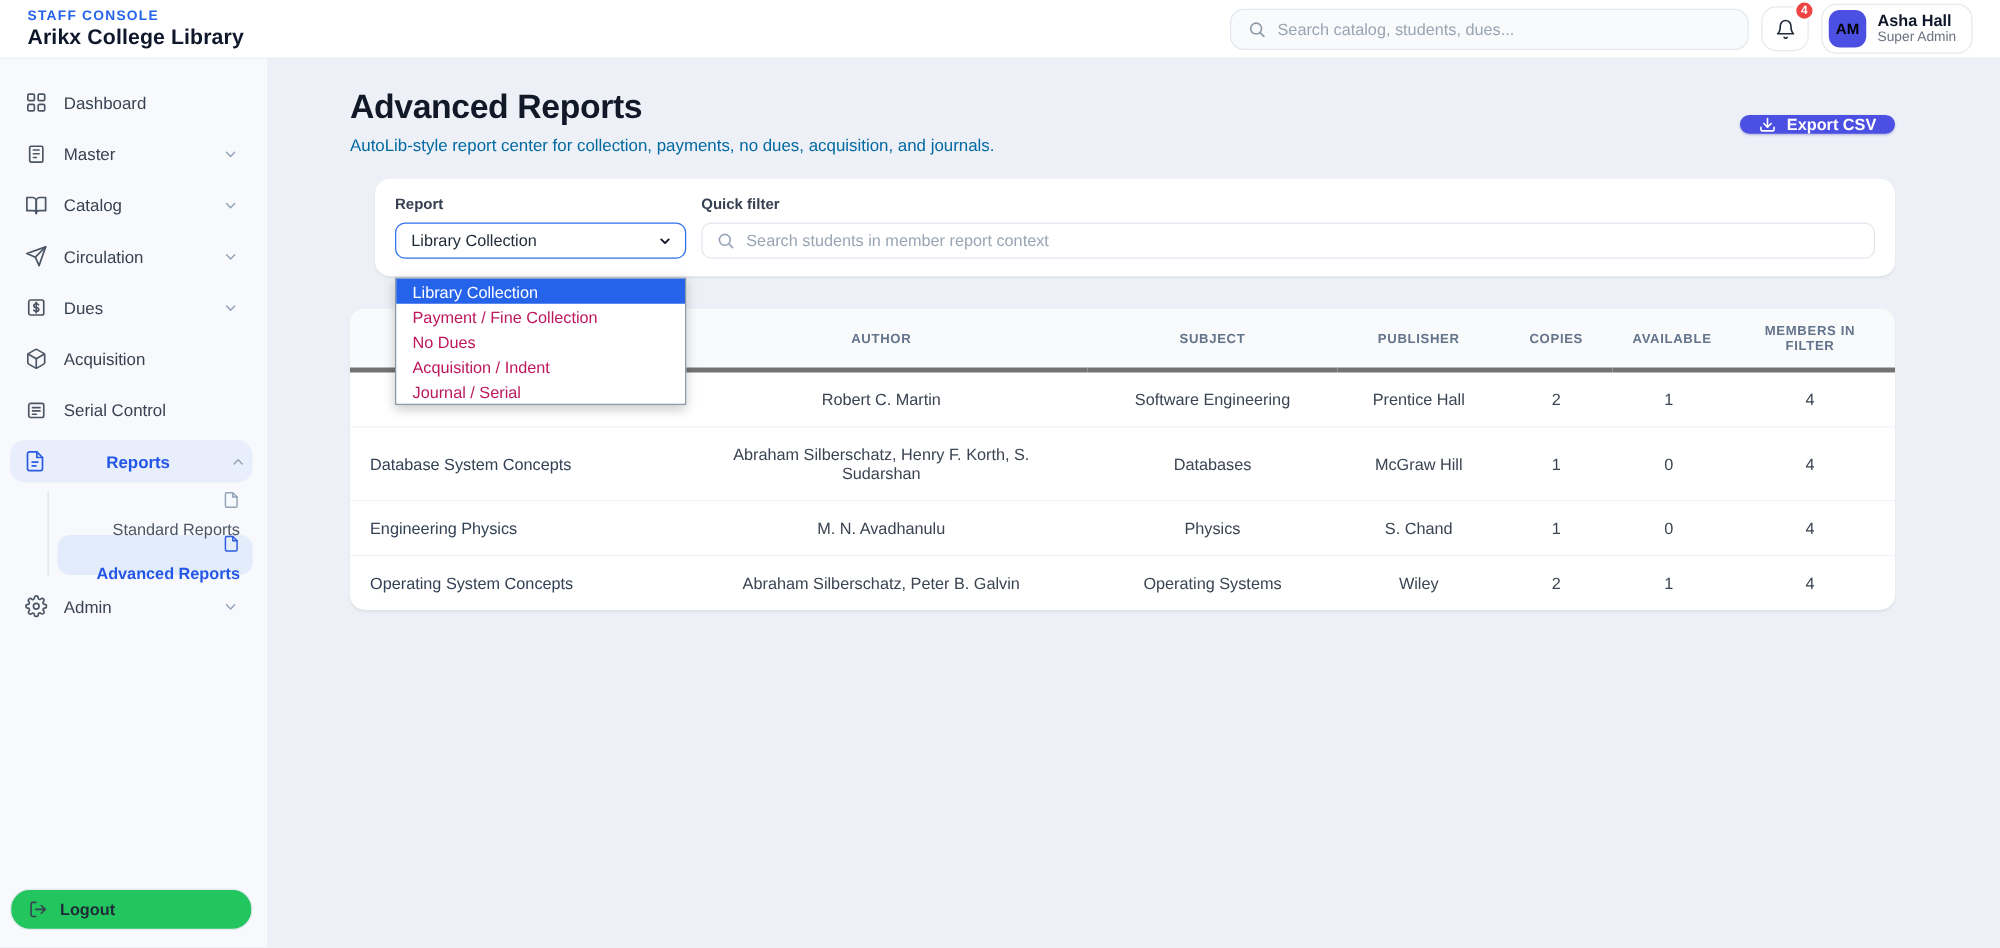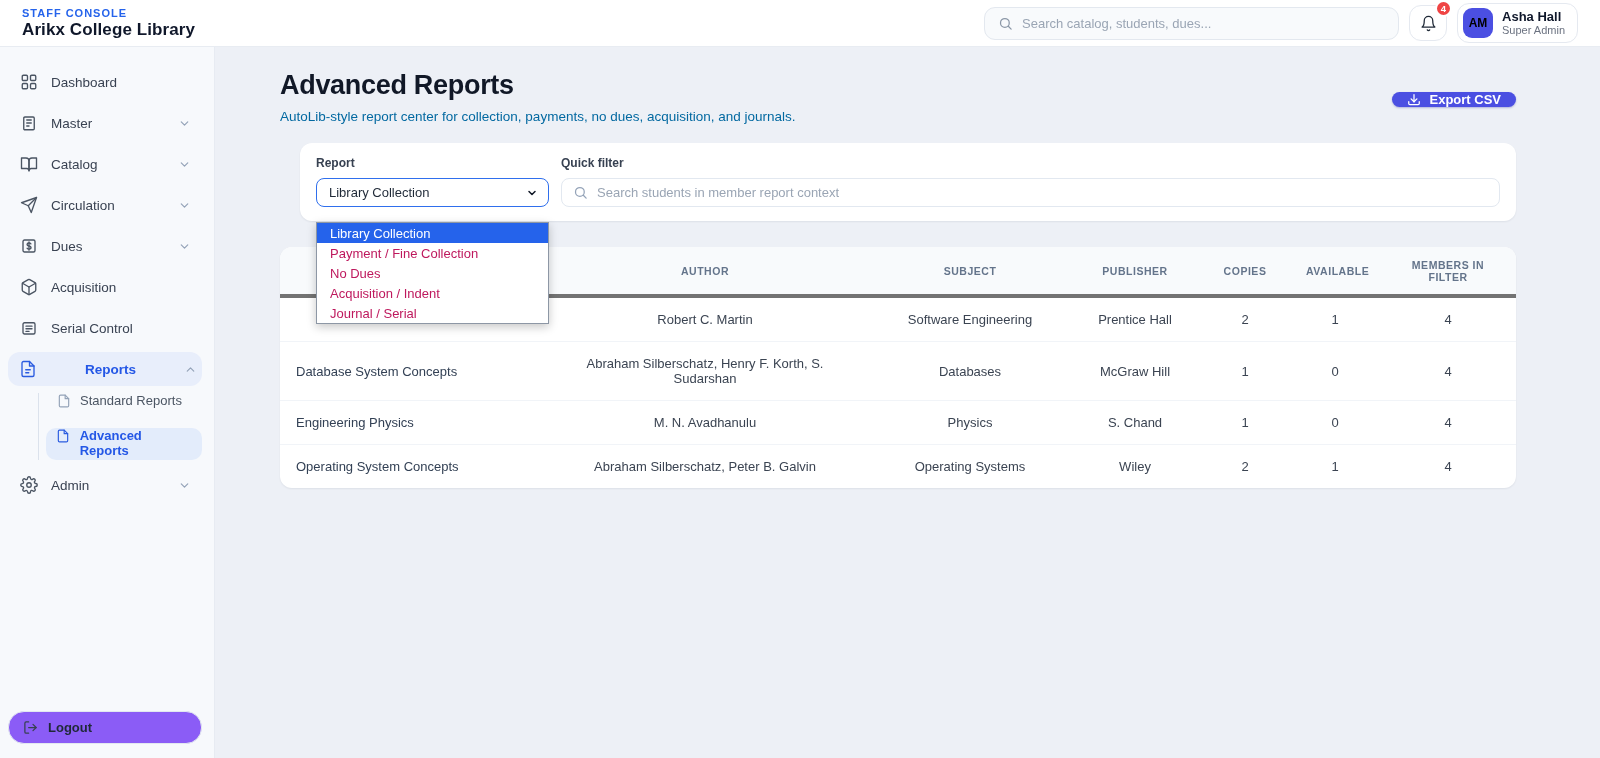--- a/index.html
+++ b/index.html
@@ -27,27 +27,27 @@
   .shell { flex:1; display:flex; min-height:0; }
   .sidebar { width:215px; background:#f7f9fc; border-right:1px solid #e7ebf2; padding:18px 12px 14px 8px; position:relative; flex-shrink:0; }
   .nav-item { height:34px; display:flex; align-items:center; gap:13px; padding:0 11px; border-radius:12px; margin:0 0 7px 0; cursor:pointer; }
   .nav-item .nav-ic { width:19px; height:19px; display:flex; align-items:center; justify-content:center; color:#4b5563; }
   .nav-item .nav-label { font-size:13.5px; color:#394252; font-weight:500; flex:1; }
   .nav-item .chev { color:#94a3b8; display:flex; }
   .nav-item.active { background:#e8eefb;gap:48px; }
   .nav-item.active .nav-label { color:#2457e6; font-weight:700; }
   .nav-item.active .nav-ic { color:#2a5be0; }
   .sub-list { margin:2px 0 8px 30px; border-left:1.5px solid #dbe2ec; padding-left:7px; }
-  .sub-item { height:32px; display:flex; align-items:flex-start; gap:9px; padding:0 10px; border-radius:10px; margin-bottom:3px; cursor:pointer; }
+  .sub-item { height:32px; display:flex; align-items:flex-end; gap:9px; padding:0 10px; border-radius:10px; margin-bottom:3px; cursor:pointer;flex-direction:column; }
   .sub-item .nav-ic { width:15px; height:15px; color:#94a3b8; display:flex; align-items:center; justify-content:center; }
   .sub-item .nav-label { font-size:13px; color:#4b5563; font-weight:500; }
   .sub-item.active { background:#e3ecfb; }
   .sub-item.active .nav-label { color:#2457e6; font-weight:700; }
   .sub-item.active .nav-ic { color:#2a5be0; }
-  .logout-btn { position:absolute; left:8px; right:12px; bottom:14px; height:33px; background:#8b5cf6; border:1px solid #e2e8f0; border-radius:16px; display:flex; align-items:center; gap:10px; padding:0 14px; font-size:13px; font-weight:600; color:#1f2937; cursor:pointer; font-family:inherit; }
+  .logout-btn { position:absolute; left:8px; right:12px; bottom:14px; height:33px; background:#22c55e; border:1px solid #e2e8f0; border-radius:16px; display:flex; align-items:center; gap:10px; padding:0 14px; font-size:13px; font-weight:600; color:#1f2937; cursor:pointer; font-family:inherit; }
   .logout-btn svg { color:#374151; }
 
   
   .main { flex:1; padding:23px 84px 0 65px; position:relative; min-width:0; }
   .page-head { display:flex; justify-content:space-between; align-items:flex-start; margin-bottom:19px; }
   .page-title { font-size:27px; font-weight:700; color:#111827; letter-spacing:-.3px; }
   .page-sub { margin-top:8px; font-size:13.5px; color:#0369a1; }
   .export-btn { margin-top:22px; height:15px; background:#4b4fe2; color:#fff; border:none; border-radius:9px; font-size:13px; font-weight:700; display:flex; align-items:center; gap:8px; padding:0 15px; cursor:pointer; font-family:inherit; box-shadow:0 1px 2px rgba(38,41,160,.3); }
 
   .filter-card { position:relative; z-index:20; background:#fff; border-radius:12px; box-shadow:0 1px 2px rgba(15,23,42,.07); padding:13px 16px 16px; display:flex; gap:12px; margin-bottom:26px; height:78px;margin-left:20px; }

